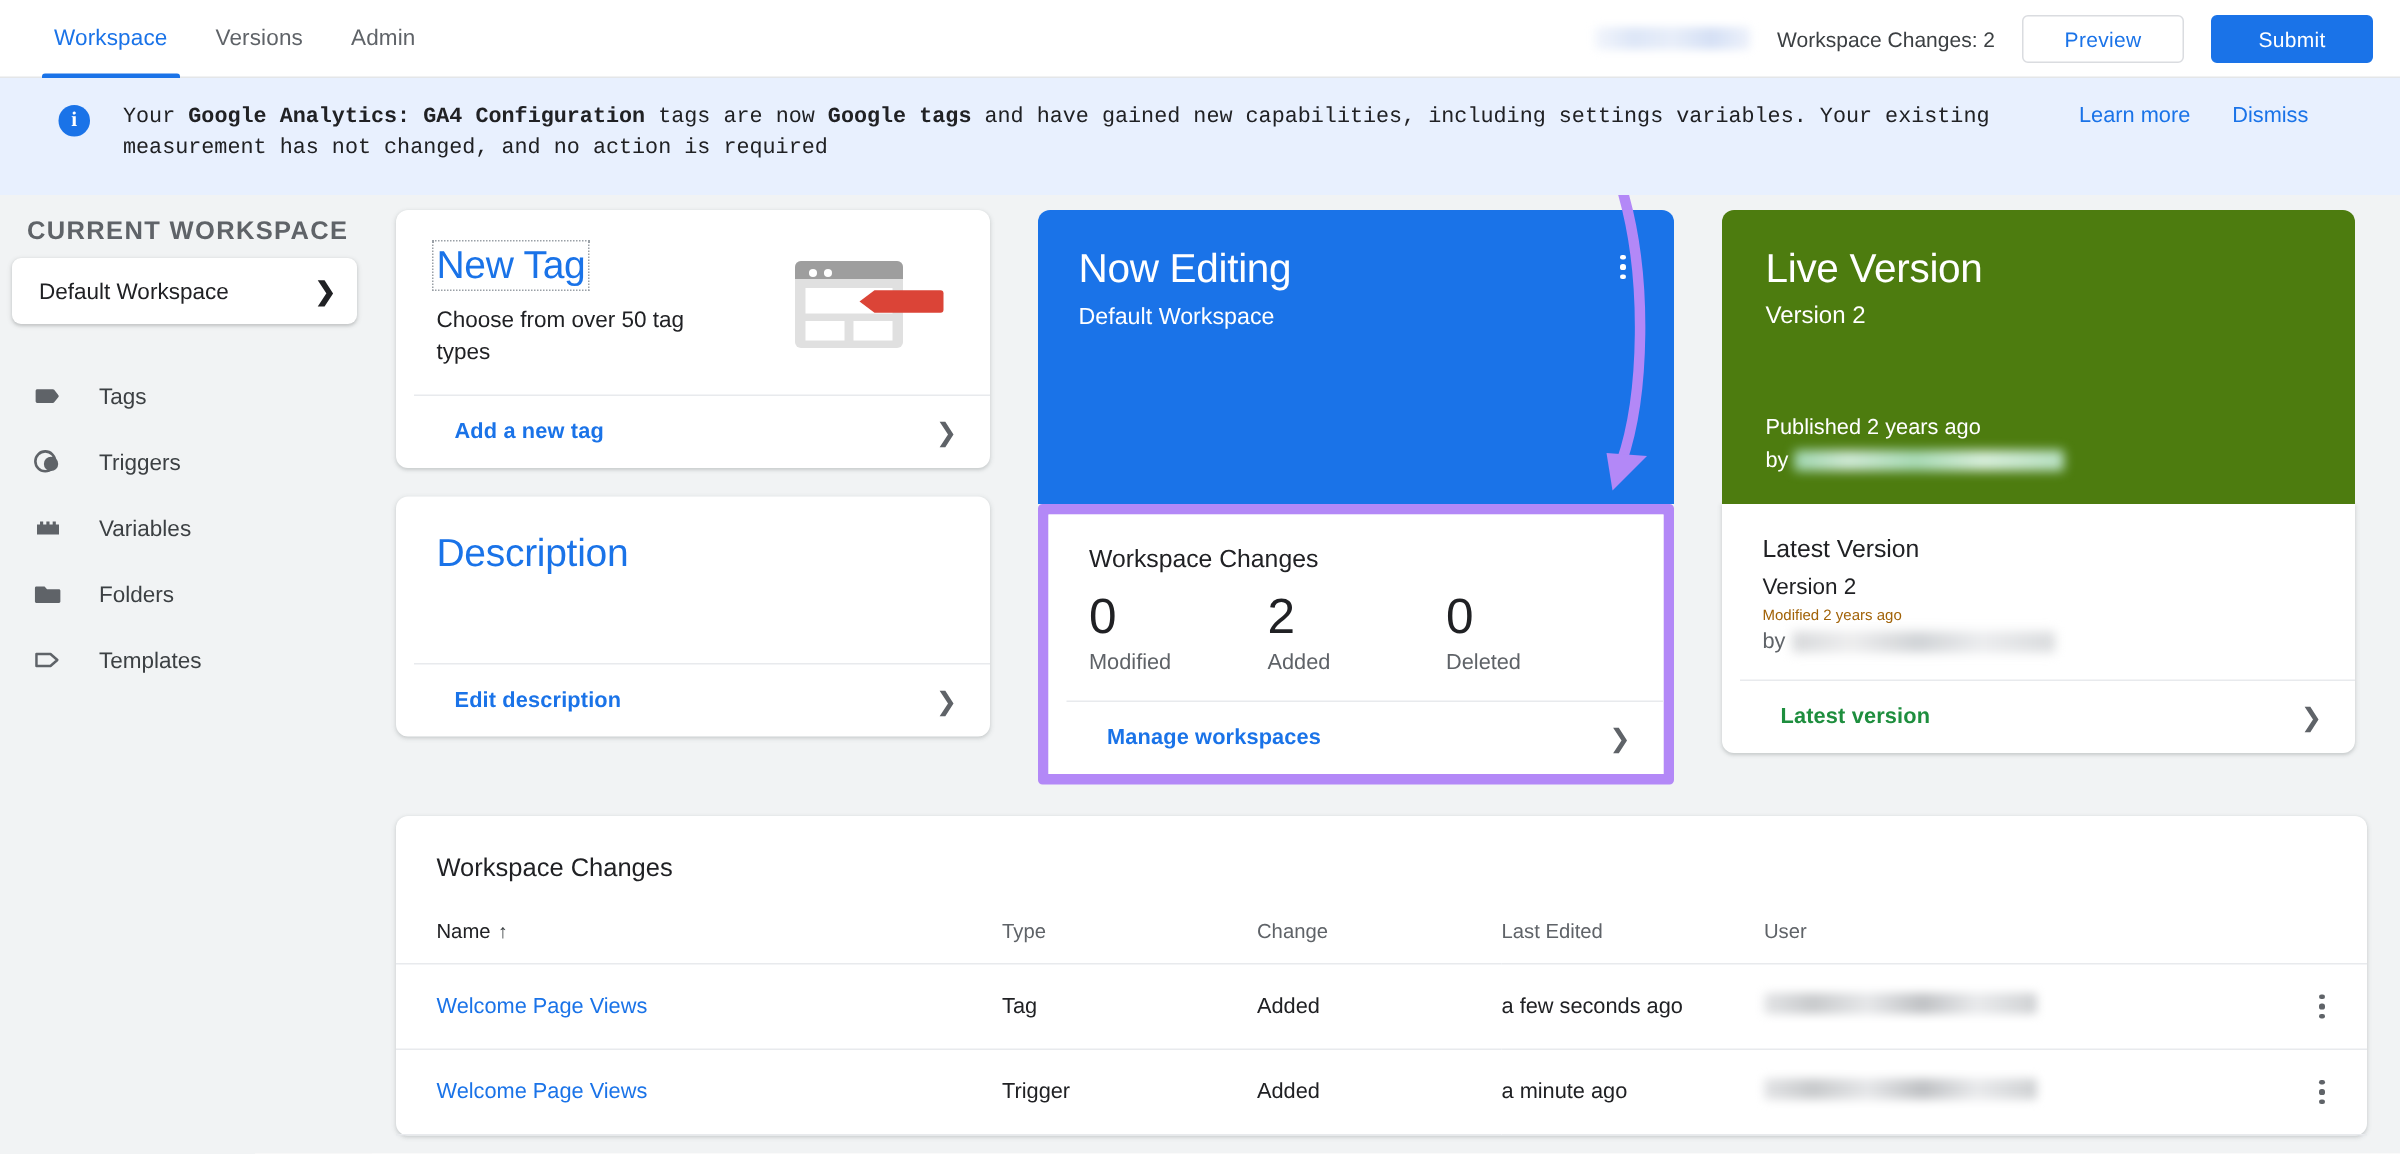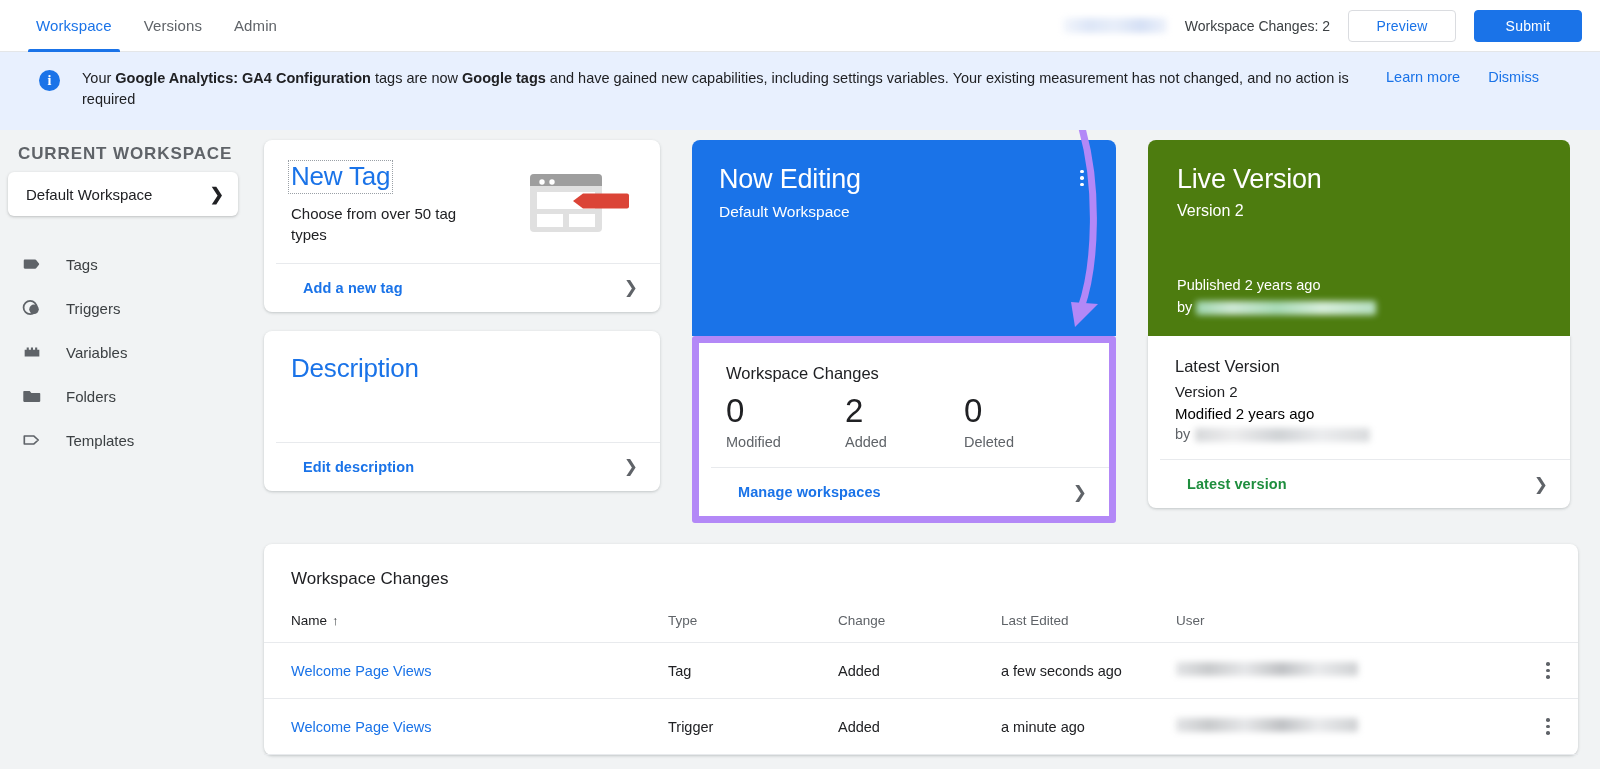--- a/index.html
+++ b/index.html
@@ -82,20 +82,21 @@
     margin-top: 2px;
     margin-left: 17px;
   }
   .banner-text {
     margin-left: 22px;
     font-size: 14.5px;
     line-height: 21px;
     color: #202124;
     max-width: 1290px;
     flex: 1;
+    font-family: Liberation Mono, monospace;
   }
   .banner-text b { font-weight: 700; }
   .banner-actions {
     display: flex; gap: 28px; align-items: flex-start;
     margin-left: 14px; margin-top: 1px; padding-right: 18px;
   }
   .banner-link {
     color: #1a73e8; font-size: 14.5px; cursor: pointer; white-space: nowrap;
   }
 
@@ -220,21 +221,21 @@
   .live-meta { margin-top: auto; font-size: 14.5px; color: #fff; line-height: 22px; }
   .blur-green {
     display: inline-block; vertical-align: -3px; width: 180px; height: 14px;
     border-radius: 2px; margin-left: 4px;
     background: linear-gradient(90deg,#9fd6b0 0%,#cfe9d6 20%,#a9dbb8 45%,#d8efdd 70%,#b7e0c3 100%);
     filter: blur(3.4px);
   }
   .latest-body { padding: 21px 26px 17px 27px; }
   .latest-title { font-size: 16.5px; color: #202124; }
   .latest-l1 { font-size: 15px; color: #202124; margin-top: 7px; }
-  .latest-l2 { font-size: 15px; color: #000000; margin-top: 5px; }
+  .latest-l2 { font-size: 10px; color: #a16207; margin-top: 5px; }
   .latest-l3 { font-size: 14.5px; color: #5f6368; margin-top: 4px; }
   .blur-gray {
     display: inline-block; vertical-align: -3px; width: 175px; height: 14px;
     border-radius: 2px; margin-left: 5px;
     background: linear-gradient(90deg,#d6d8da 0%,#ededee 22%,#cfd2d5 48%,#ebecee 72%,#d9dbdd 100%);
     filter: blur(3.4px);
   }
   .foot-green { color: #1e8e3e !important; }
 
   

